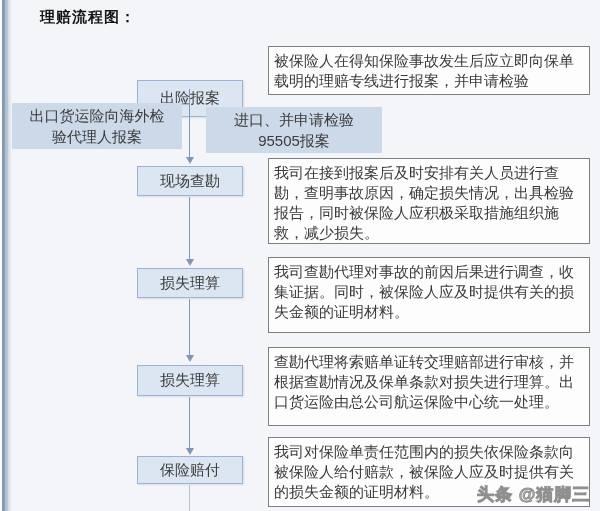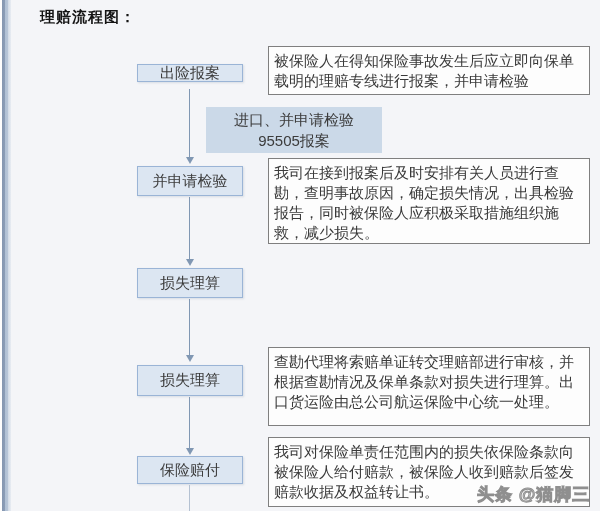--- a/index.html
+++ b/index.html
@@ -63,56 +63,59 @@
 </style>
 </head>
 <body>
 
 <div class="canvas">
 
   <div class="left-strip"></div>
 
   <div class="title">理赔流程图：</div>
 
-  <div class="flow-box" style="top:64px;height:18px;">
+  <div class="flow-box" style="top:80px;height:37px;">
     <span>出险报案</span>
   </div>
   <div class="desc-box" style="top:46px;height:49px;">被保险人在得知保险事故发生后应立即向保单载明的理赔专线进行报案，并申请检验</div>
 
+  <div class="branch-box" style="left:12px;top:103px;width:170px;height:46px;">出口货运险向海外检
+验代理人报案</div>
   <div class="branch-box" style="left:206px;top:107px;width:176px;height:46px;">进口、并申请检验
 95505报案</div>
 
   <div class="arrow-line" style="top:89px;height:68px;"></div>
   <div class="arrow-head" style="top:157px;"></div>
 
   <div class="flow-box" style="top:166px;height:30px;">
-    <span>并申请检验</span>
+    <span>现场查勘</span>
   </div>
   <div class="desc-box" style="top:158px;height:86px;">我司在接到报案后及时安排有关人员进行查勘，查明事故原因，确定损失情况，出具检验报告，同时被保险人应积极采取措施组织施救，减少损失。</div>
 
   <div class="arrow-line" style="top:197px;height:62px;"></div>
   <div class="arrow-head" style="top:259px;"></div>
 
   <div class="flow-box" style="top:268px;height:30px;">
     <span>损失理算</span>
   </div>
+  <div class="desc-box" style="top:257px;height:76px;">我司查勘代理对事故的前因后果进行调查，收集证据。同时，被保险人应及时提供有关的损失金额的证明材料。</div>
 
   <div class="arrow-line" style="top:299px;height:57px;"></div>
   <div class="arrow-head" style="top:355px;"></div>
 
   <div class="flow-box" style="top:365px;height:31px;text-align:center;">
     <span>损失理算</span>
   </div>
   <div class="desc-box" style="top:347px;height:79px;">查勘代理将索赔单证转交理赔部进行审核，并根据查勘情况及保单条款对损失进行理算。出口货运险由总公司航运保险中心统一处理。</div>
 
   <div class="arrow-line" style="top:397px;height:51px;"></div>
   <div class="arrow-head" style="top:448px;"></div>
 
   <div class="flow-box" style="top:456px;height:28px;">
     <span>保险赔付</span>
   </div>
-  <div class="desc-box" style="top:437px;height:70px;">我司对保险单责任范围内的损失依保险条款向被保险人给付赔款，被保险人收到赔款后签发赔款收据及权益转让书。</div>
+  <div class="desc-box" style="top:437px;height:70px;">我司对保险单责任范围内的损失依保险条款向被保险人给付赔款，被保险人应及时提供有关的损失金额的证明材料。</div>
 
   <div class="tail-line" style="top:485px;height:26px;"></div>
 
   <div class="watermark">头条 @猫脚三</div>
 
 </div>
 
 </body></html>

